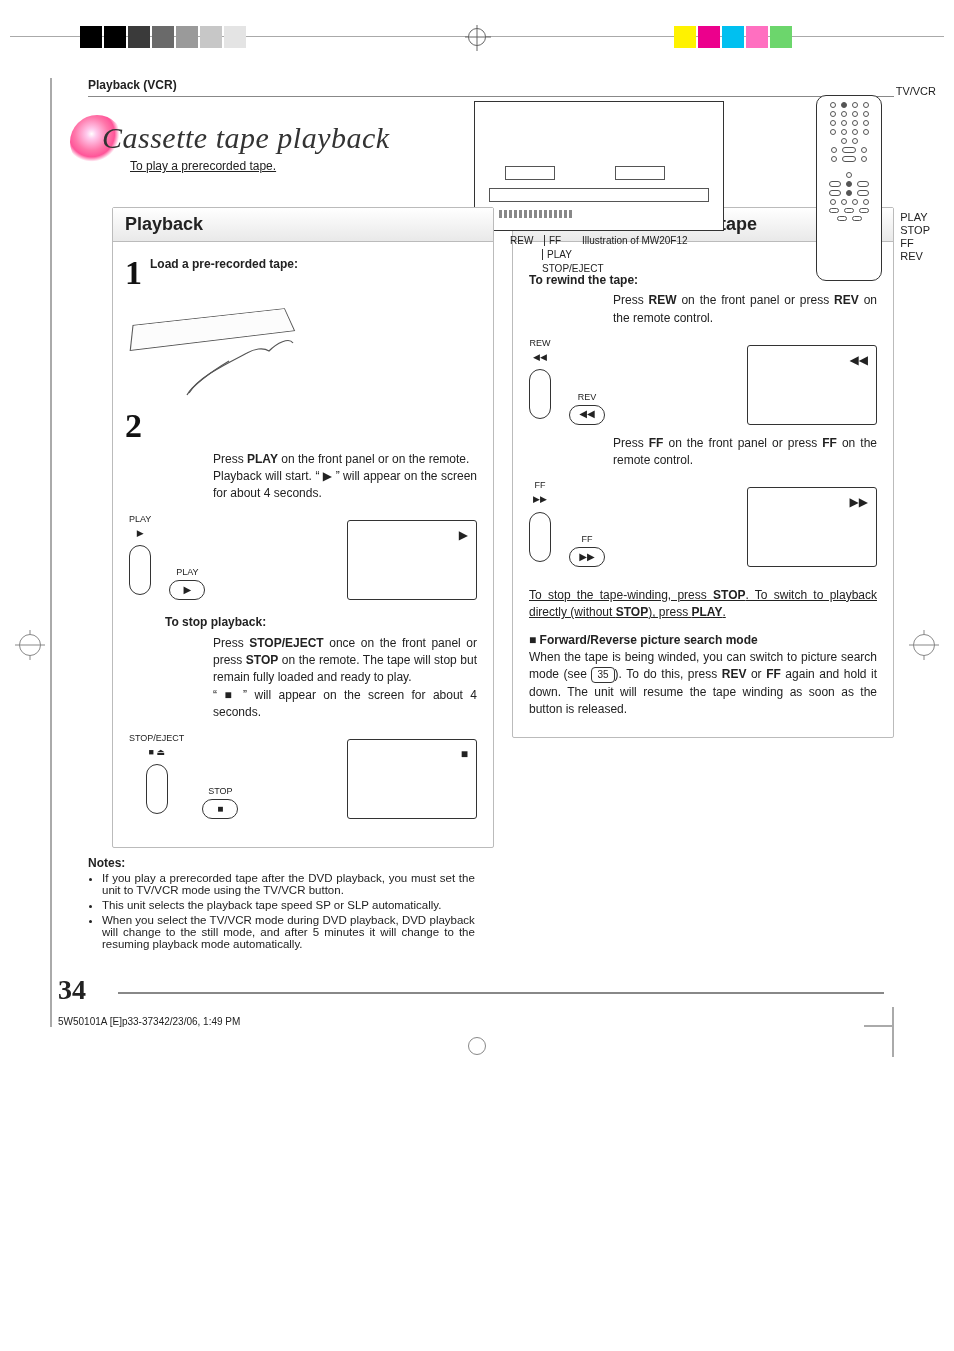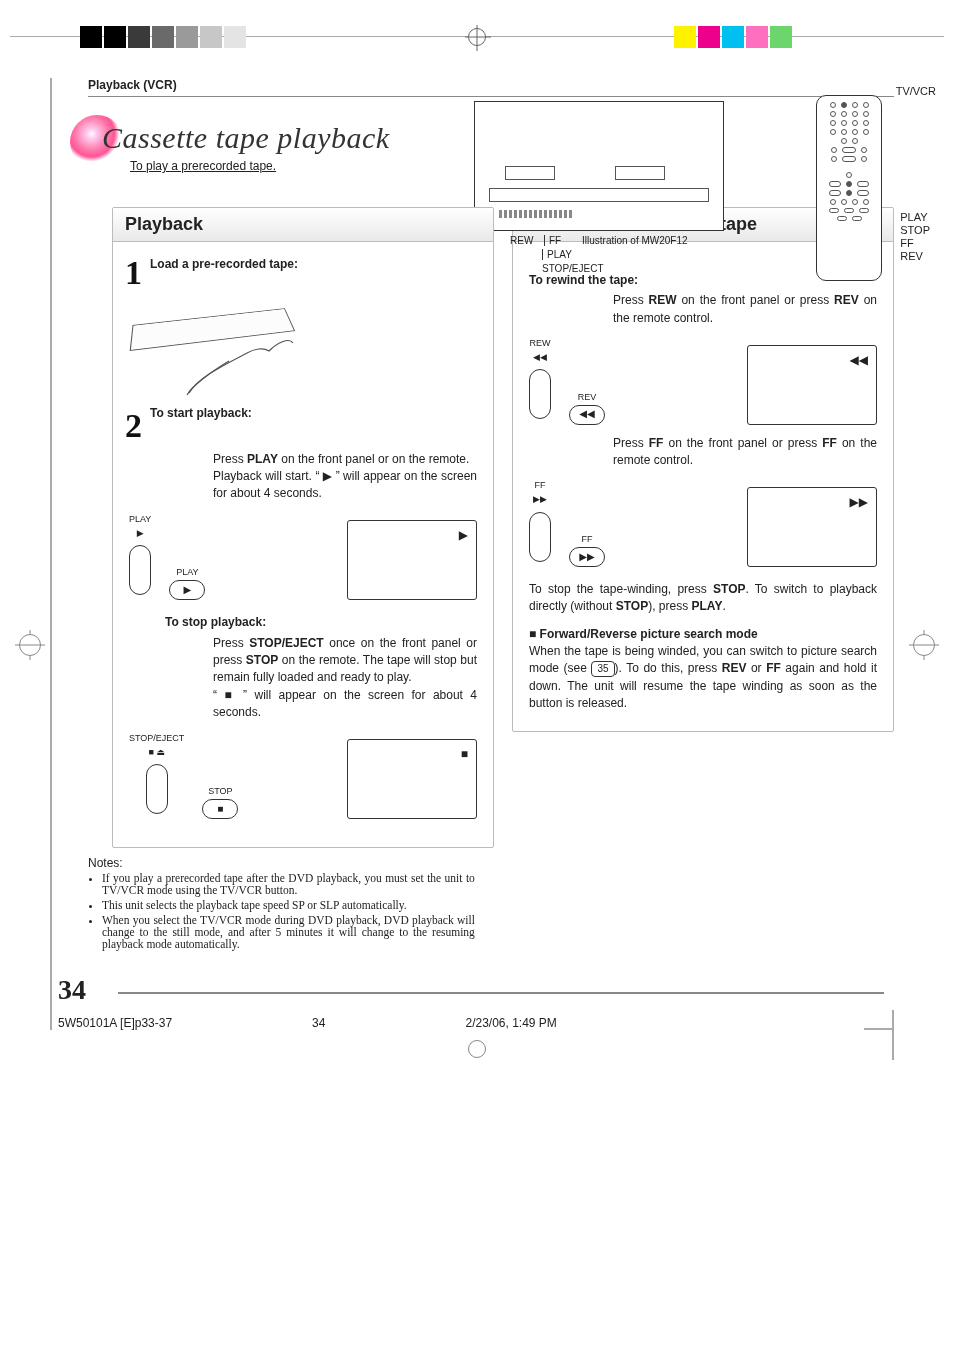--- a/index.html
+++ b/index.html
@@ -108,34 +108,34 @@
     width:36px;height:20px;border:1.5px solid #333;border-radius:12px;
     display:inline-flex;align-items:center;justify-content:center;font-size:10px;
     background:#fff;
   }
   .screen-box{
     width:130px;height:80px;border:1.5px solid #333;border-radius:3px;
     background:#fff; display:inline-block; position:relative;
   }
   .btn-lbl{font-size:9px; text-align:center; margin-bottom:1px;}
   .flex-row{display:flex;align-items:flex-end;gap:18px;margin:10px 0;}
-  .notes-title{font-weight:normal;margin-top:8px;}
+  .notes-title{font-weight:bold;margin-top:8px;}
   ul.notes{padding-left:14px; margin-top:2px; font-size:11.5px;}
-  ul.notes li{margin-bottom:3px; text-align:justify;font-family:Liberation Serif, serif;}
+  ul.notes li{margin-bottom:3px; text-align:justify;}
   .pg-num{
     font-family:"Times New Roman",serif; font-size:28px; font-weight:bold;
     position:relative; margin-top:24px; margin-left:-30px;
   }
   .pg-rule{border:none;border-top:2px solid #888; margin-top:-14px; margin-left:30px; width:95%;}
-  .footer-info{font-size:12px;margin:22px 0 0 -30px;display:flex;gap:140px;}
+  .footer-info{font-size:10px;margin:22px 0 0 -30px;display:flex;}
   b{font-weight:bold;}
   .square-box{display:inline-block;border:1.5px solid #333;border-radius:4px;padding:0 5px;font-size:10px;line-height:14px;}
   .colright{border:1px solid #bbb;border-radius:2px;width:50%;height:fit-content;}
   .push{margin-left:84px;}
-  .stopwind{margin-top:14px;text-align:justify;}
+  .stopwind{margin-top:20px;text-align:justify;text-decoration:underline;}
   .forward-mode{margin-top:10px;}
   .hand-ill{
     width:170px;height:90px;margin:10px 0 8px 0;position:relative;
   }
   .cassette{width:160px;height:30px;border:1px solid #555;transform:perspective(200px) rotateX(35deg) rotateZ(-8deg);position:absolute;top:6px;left:4px;background:#fcfcfc;}
 </style>
 </head>
 <body>
 
 <div class="print-bar">
@@ -295,21 +295,20 @@
 
         <div class="hand-ill">
           <div class="cassette"></div>
           <svg width="170" height="90" style="position:absolute;top:0;left:0;">
             <path d="M60 86 C70 70, 95 58, 118 46 C125 42, 134 40, 140 44 C148 36, 160 30, 164 36" stroke="#555" fill="none" stroke-width="1.2"></path>
             <path d="M58 88 C62 80, 80 66, 100 54" stroke="#555" fill="none" stroke-width="1.2"></path>
           </svg>
         </div>
 
         <span class="stepnum2">2</span>
-        <div class="sect-title">To start playback:</div>
         <div class="clr"></div>
         <div class="push justify">
           <span>Press </span><b>PLAY</b><span> on the front panel or on the remote.</span>
         </div>
         <div class="push justify">
           <span>Playback will start. “ </span>▶<span> ” will appear on the screen for about 4 seconds.</span>
         </div>
 
         <div class="flex-row">
           <div style="text-align:center;">

